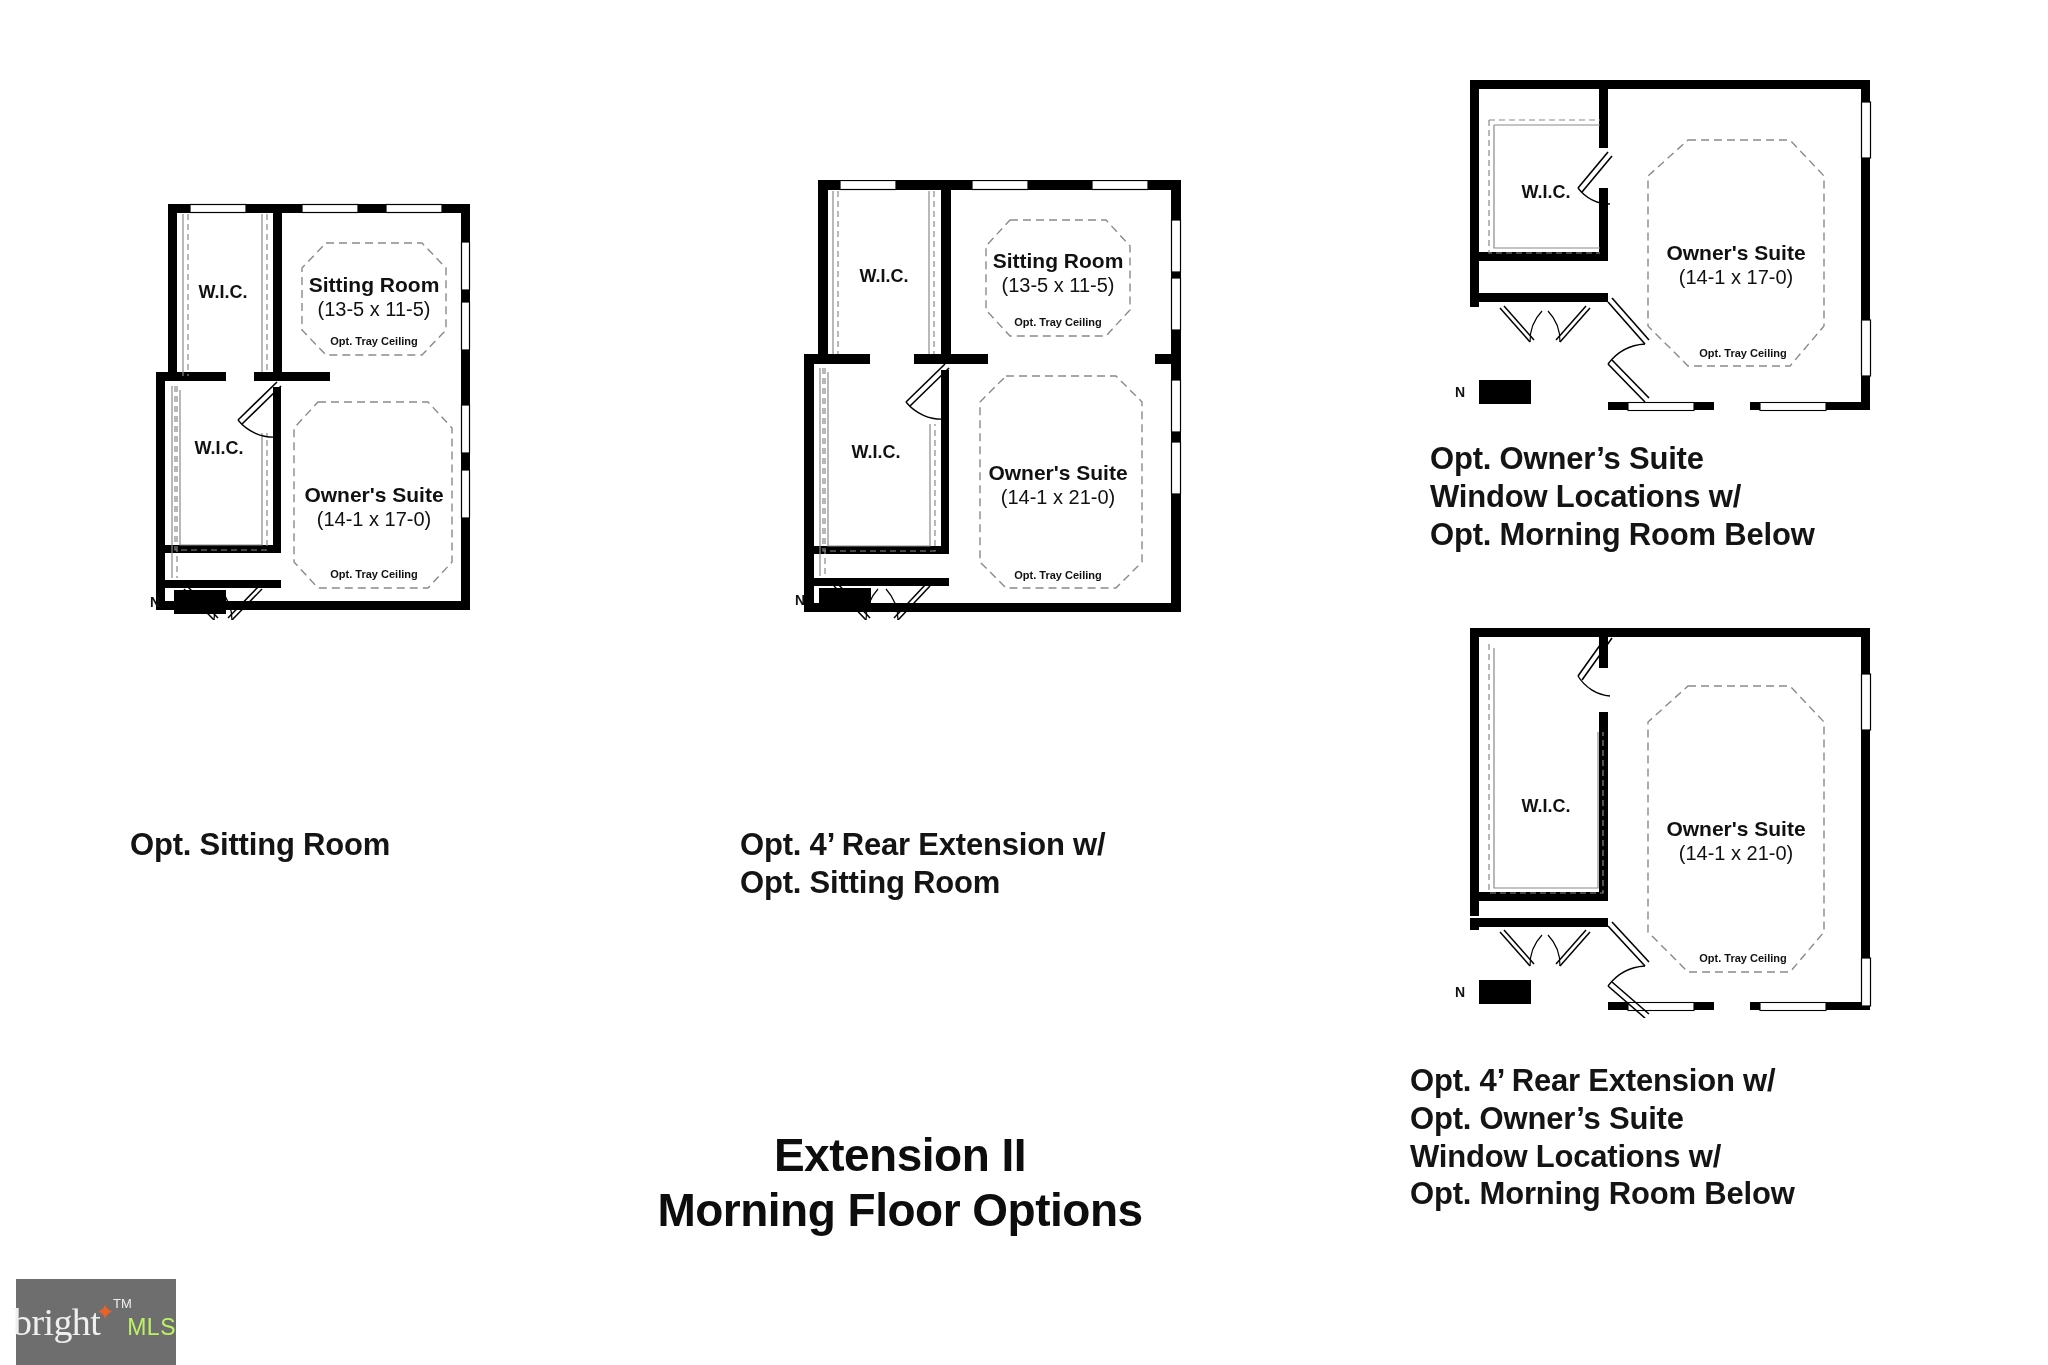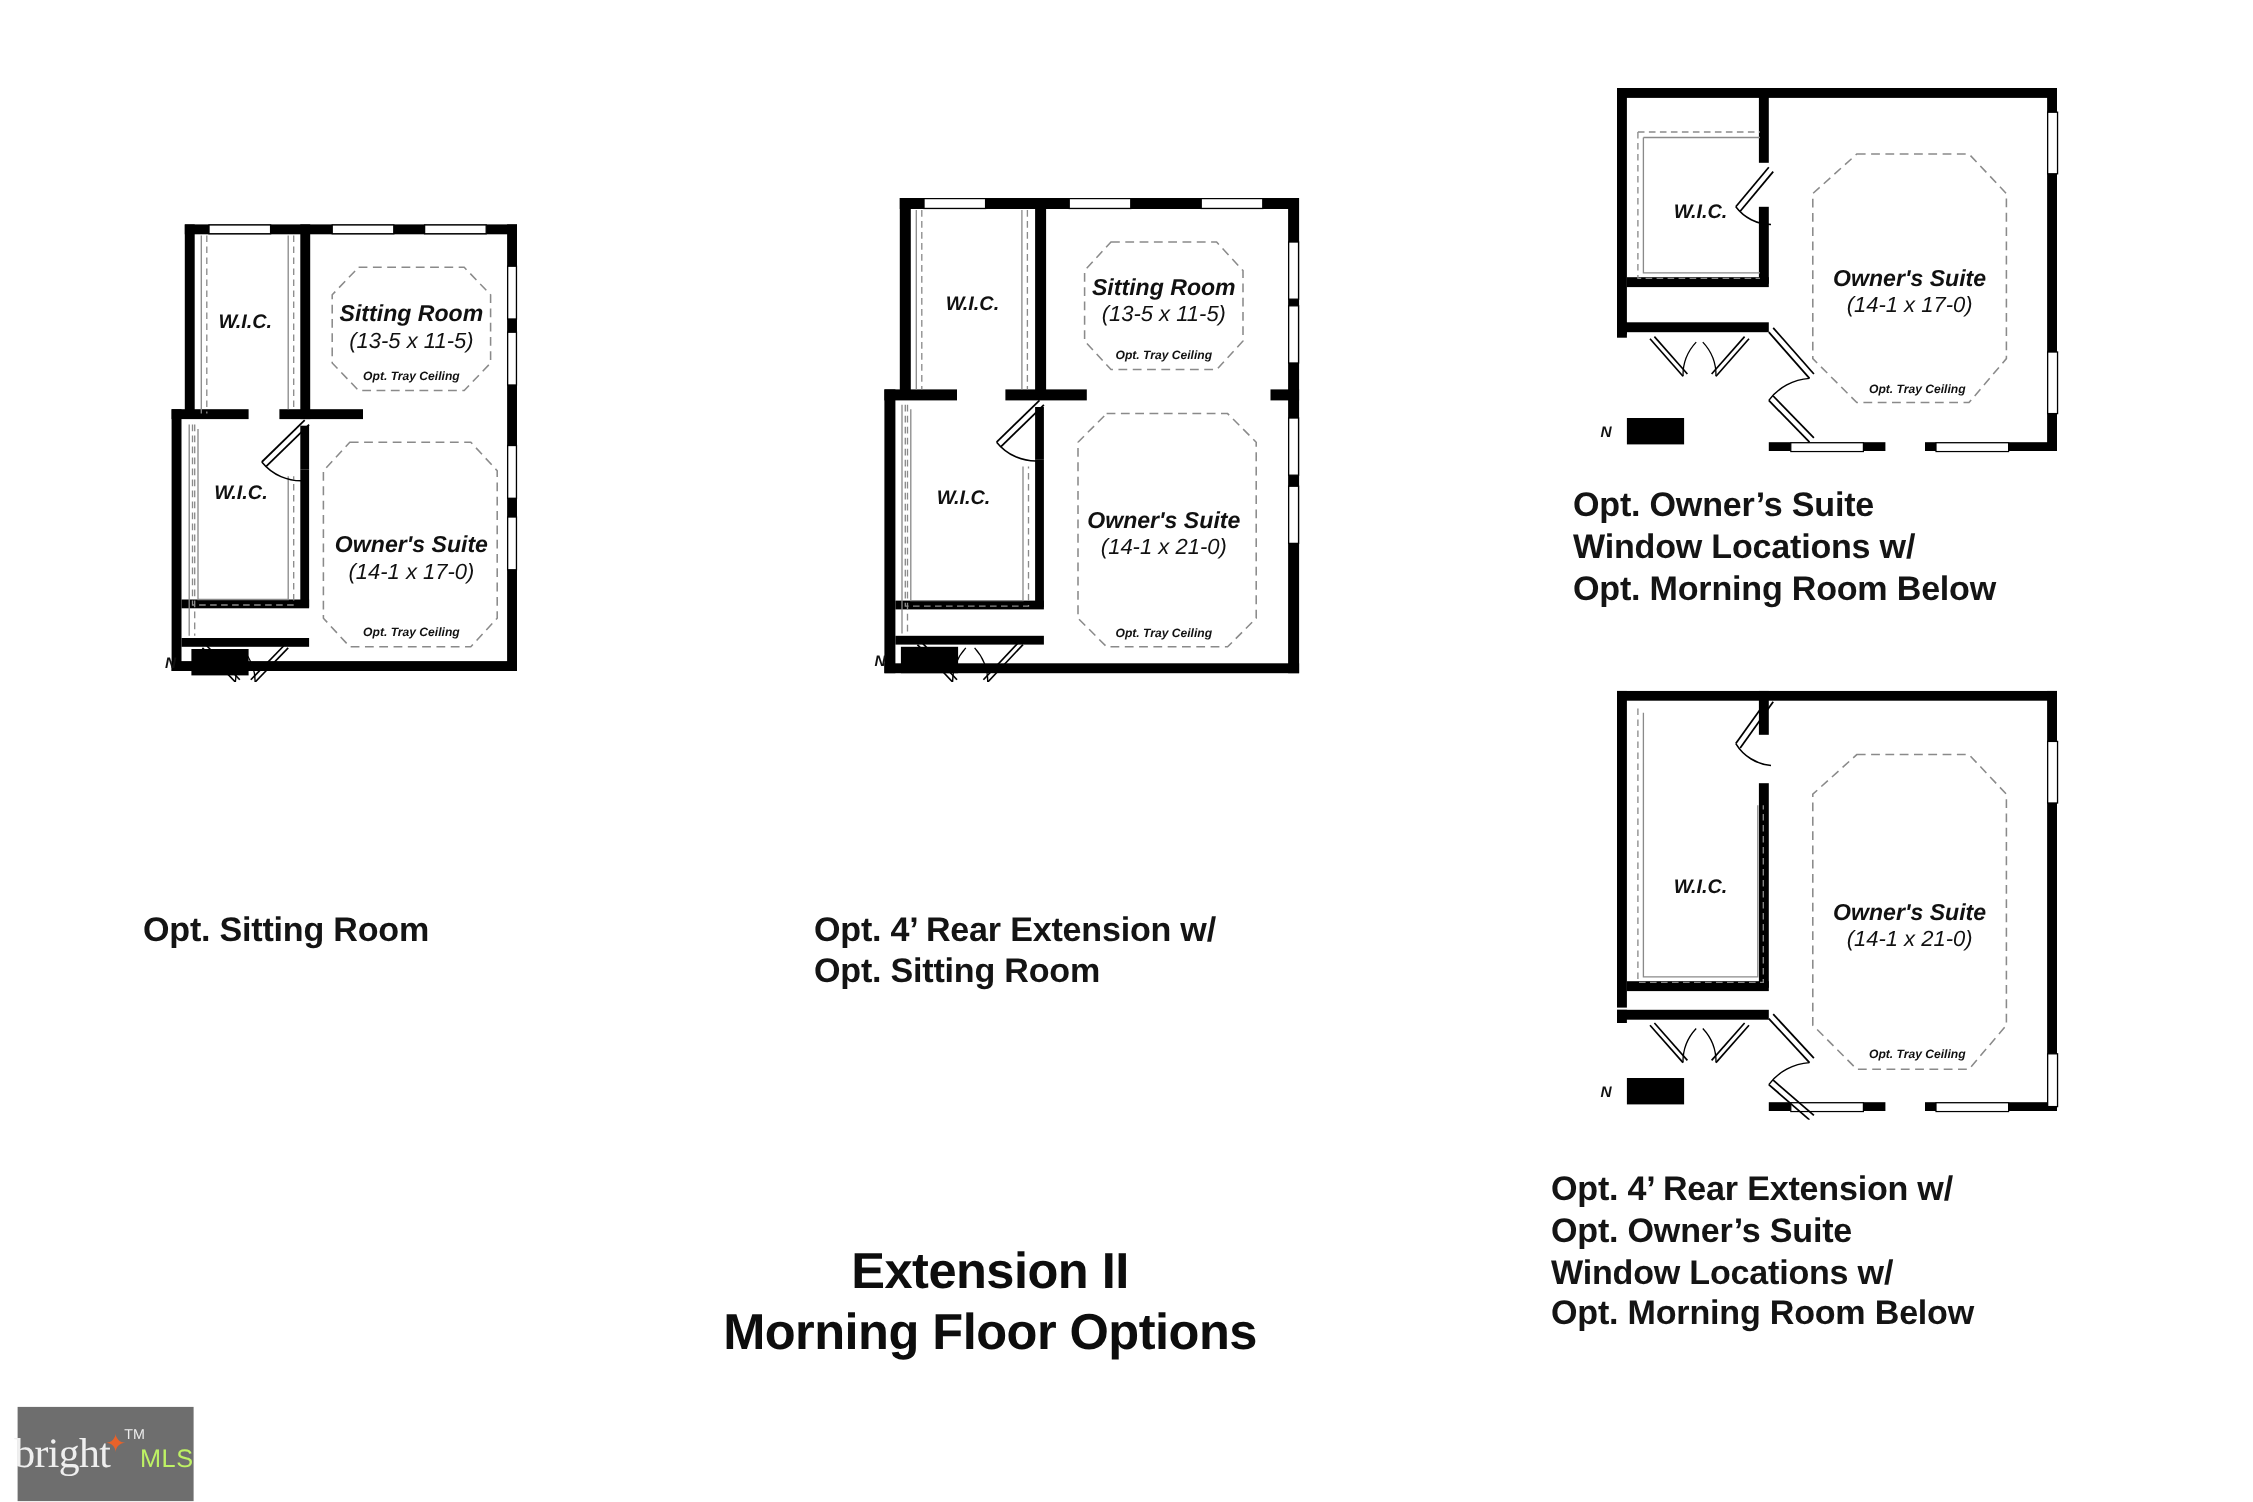--- a/index.html
+++ b/index.html
@@ -11,21 +11,21 @@
     font-family: "Liberation Sans", sans-serif;
     color: #111111;
   }
   #page {
     position: relative;
     width: 2048px;
     height: 1365px;
     background: #ffffff;
     overflow: hidden;
   }
-  .plan-wrap { position: absolute; font-style: italic; }
+  .plan-wrap { position: absolute; }
   .plan-svg { display: block; }
   .caption {
     position: absolute;
     font-weight: 700;
     color: #141414;
     line-height: 1.22;
     letter-spacing: -0.2px;
   }
   .caption.cap1 { font-size: 31px; }
   .caption.cap2 { font-size: 31px; }

